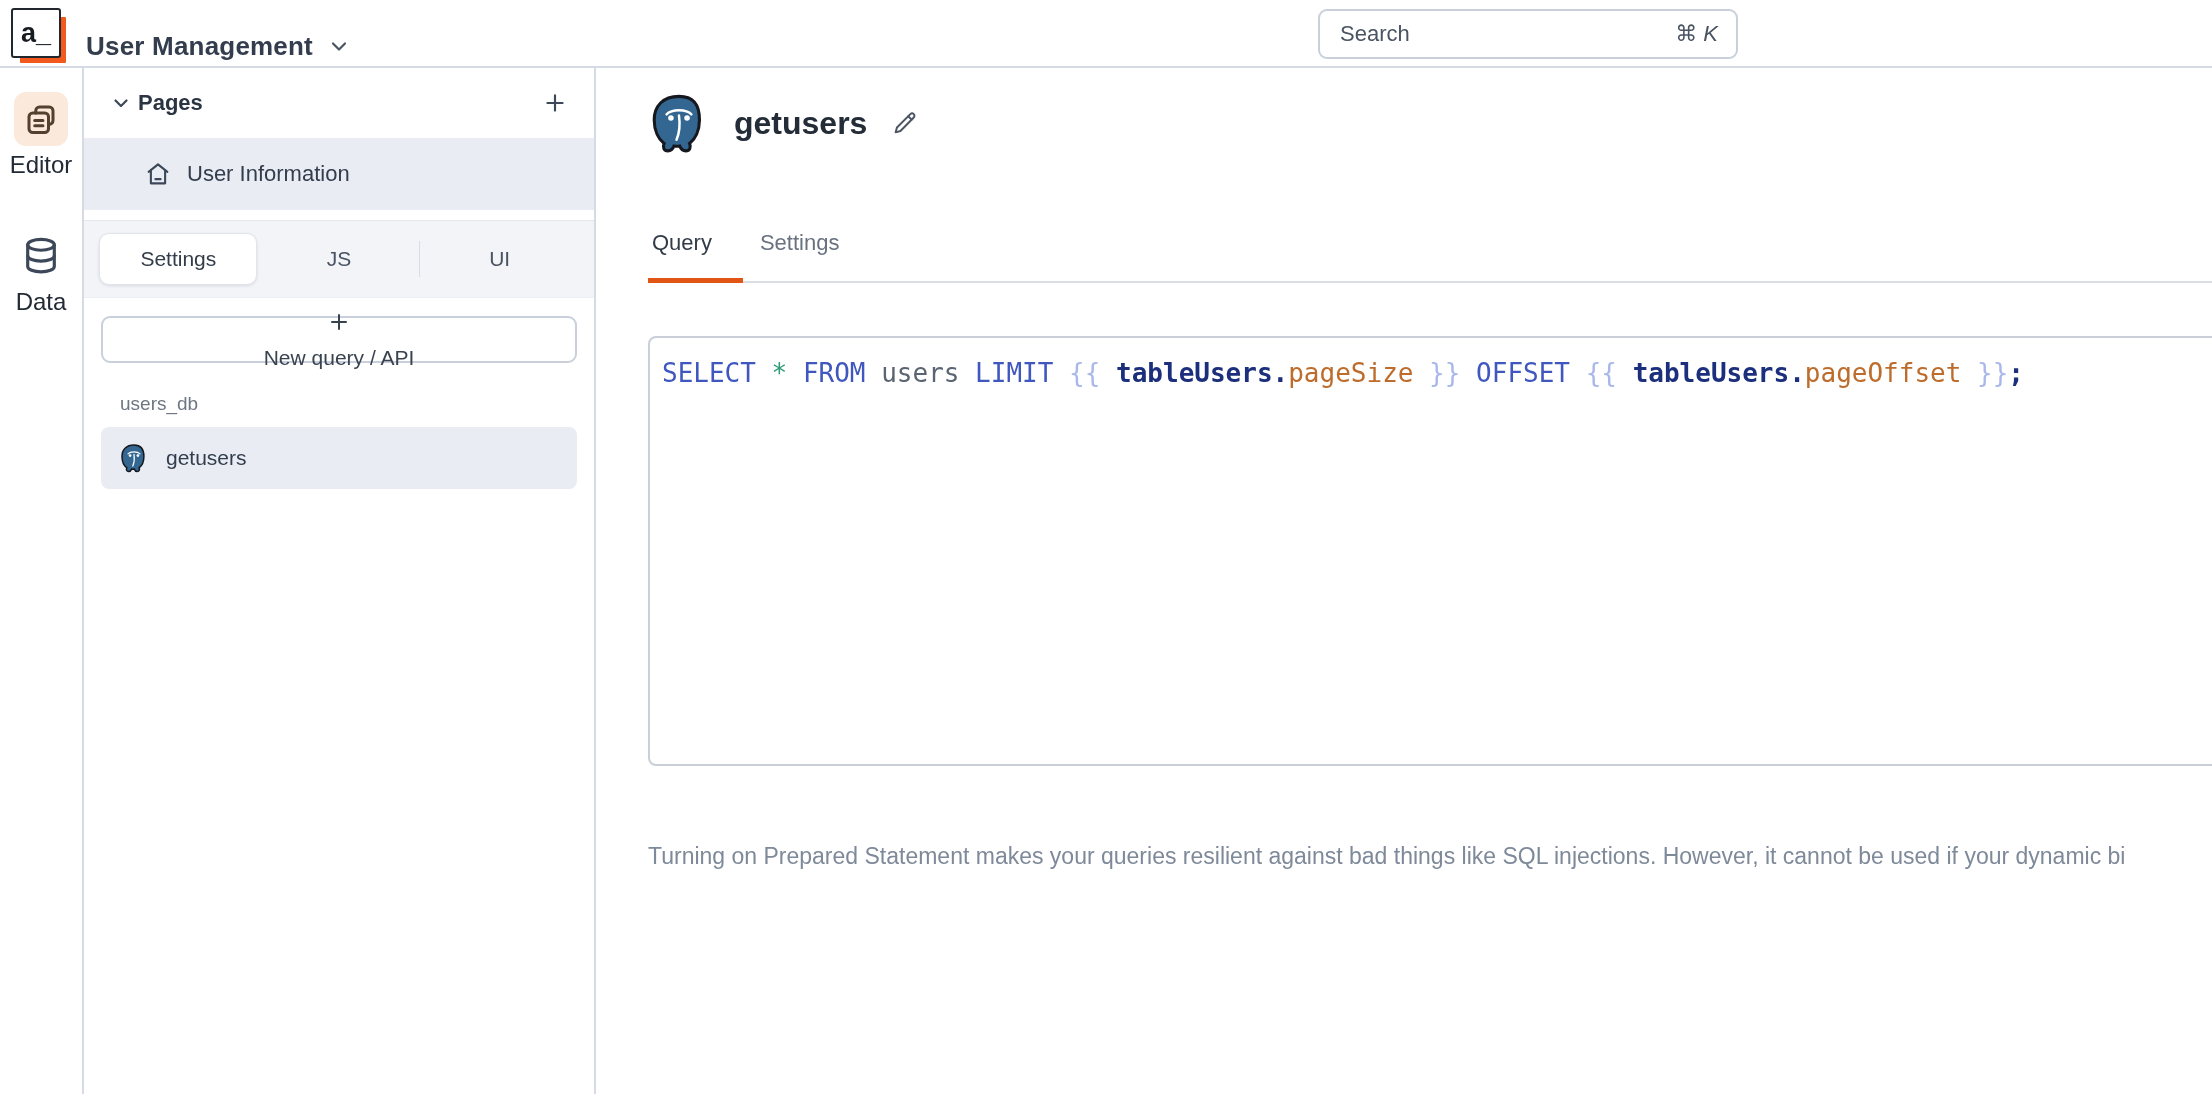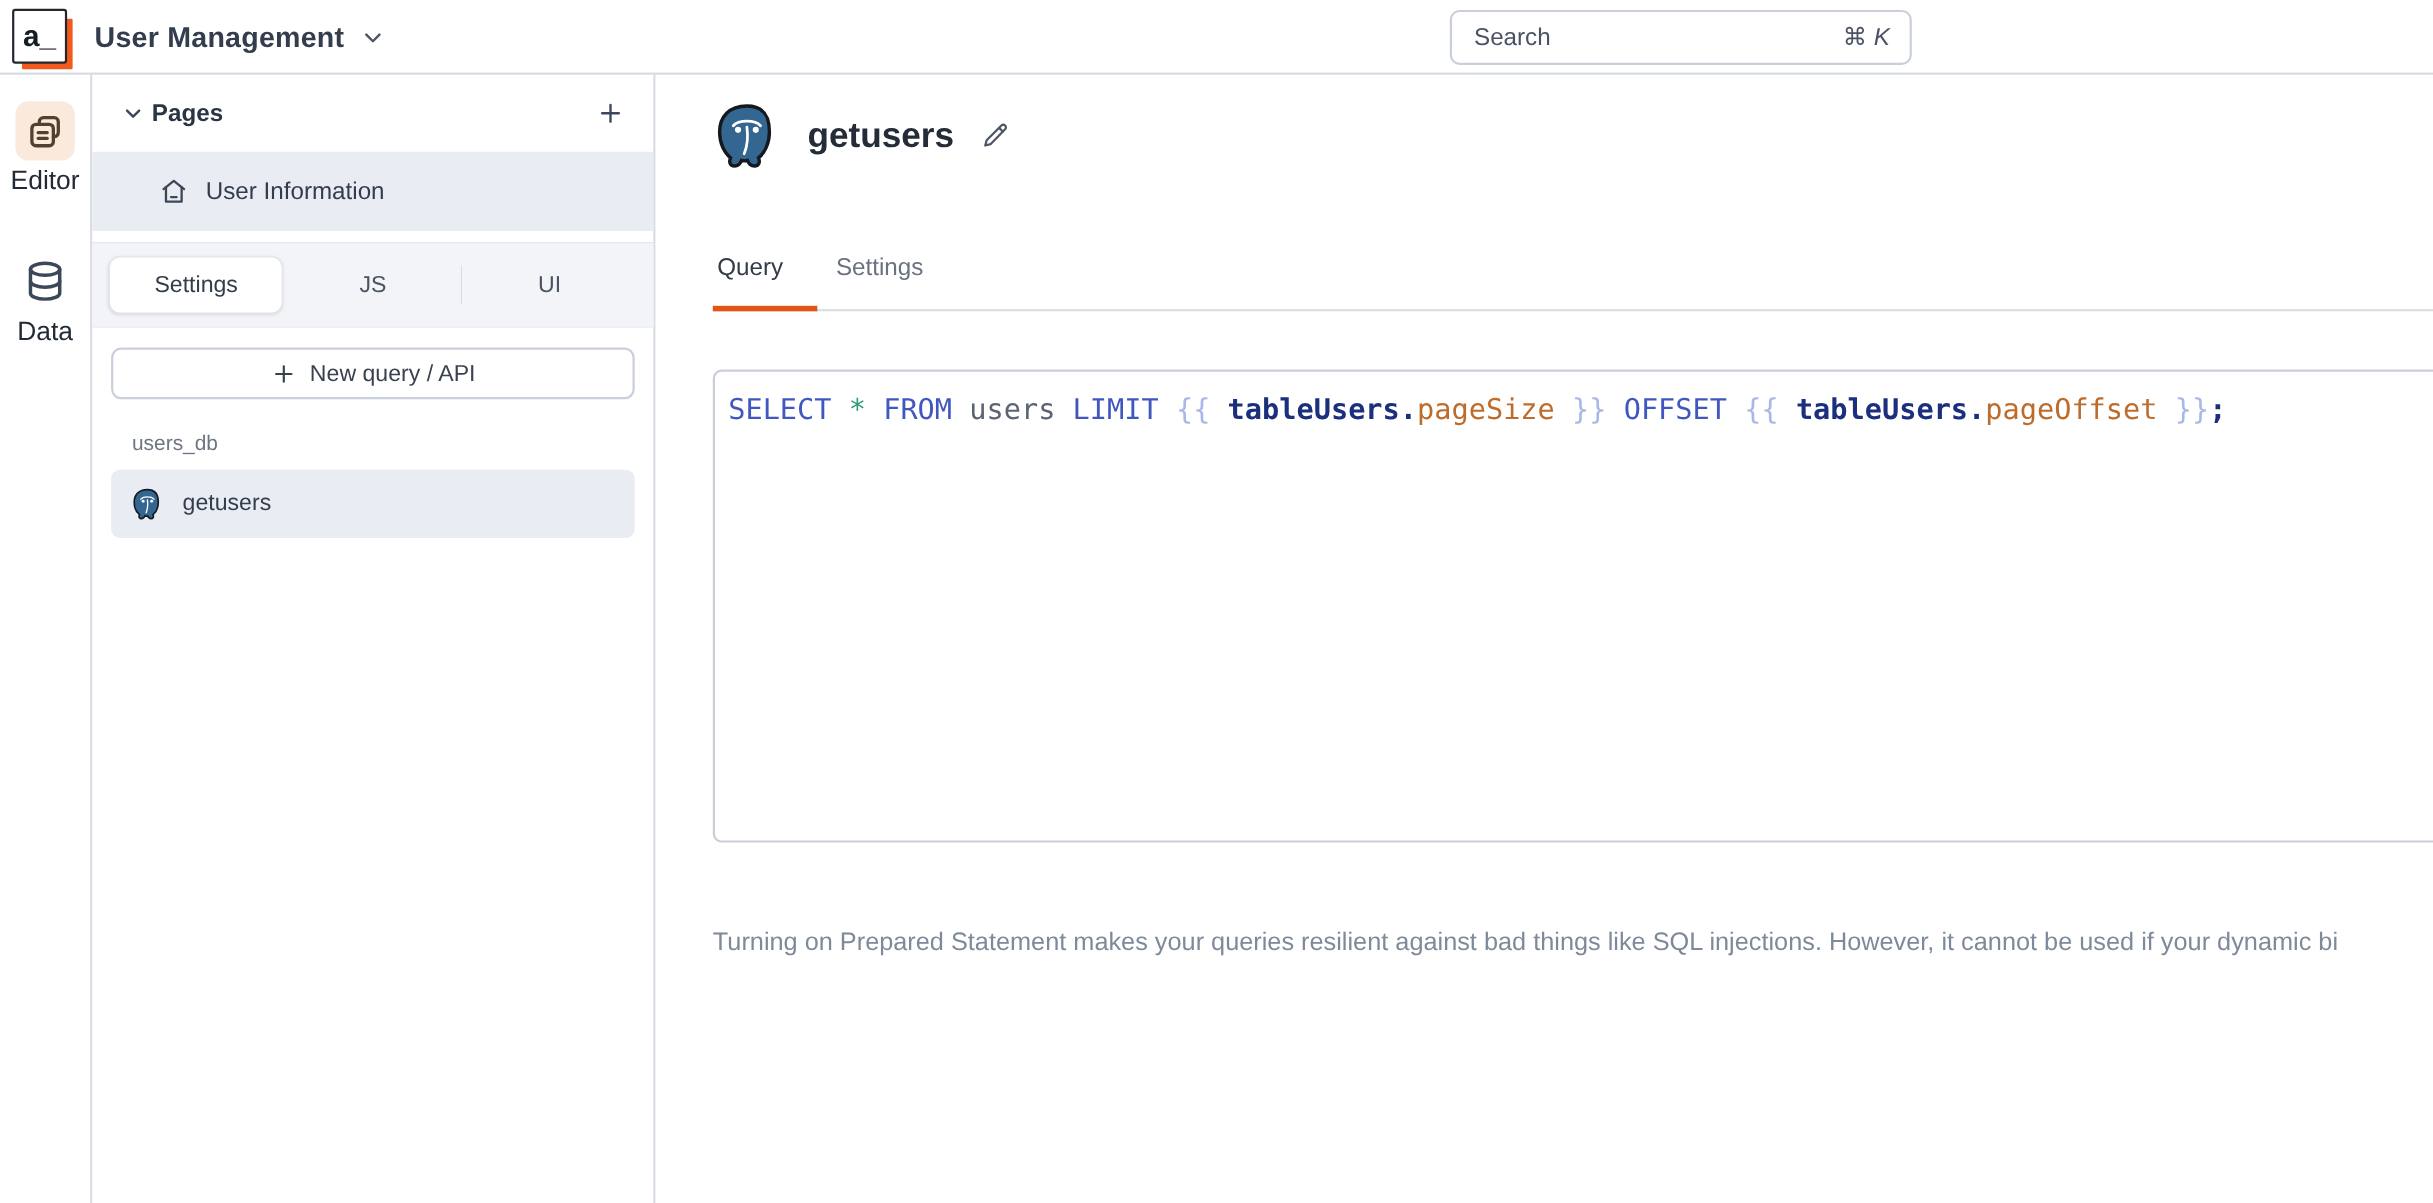--- a/index.html
+++ b/index.html
@@ -14,21 +14,21 @@
     --border:#D6DAE2;
     --border-soft:#E3E6EC;
     --text-dark:#242C38;
     --text-mid:#495362;
     --text-gray:#7E8999;
   }
 
   
   .topbar{position:absolute;left:0;top:0;width:2212px;height:68px;background:#fff;border-bottom:2px solid var(--border);display:flex;align-items:center;}
   .logo{position:absolute;left:11px;top:8px;width:50px;height:50px;background:#fff;border:2px solid #22272E;border-radius:3px;box-shadow:7px 7px 0 -2px #F2591C;display:flex;align-items:center;justify-content:center;font-weight:700;font-size:27px;color:#171C22;cursor:pointer;}
-  .app-title-wrap{position:absolute;left:86px;top:0;height:68px;display:flex;align-items:center;gap:14px;cursor:pointer;text-align:center;}
+  .app-title-wrap{position:absolute;left:86px;top:12px;height:68px;display:flex;align-items:center;gap:14px;cursor:pointer;text-align:center;}
   .app-title{font-size:26px;font-weight:600;color:#333D4D;letter-spacing:.2px;}
   .search-box{position:absolute;left:1318px;top:9px;width:420px;height:50px;border:2px solid #C9D0DC;border-radius:9px;background:#fff;display:flex;align-items:center;padding:0 18px;}
   .search-box input{flex:1;border:none;outline:none;font-size:22px;color:#495362;font-family:"Liberation Sans",sans-serif;background:transparent;}
   .search-box input::placeholder{color:#495362;opacity:1;}
   .shortcut{font-size:22px;color:#495362;white-space:nowrap;}
   .shortcut .key{font-style:italic;margin-left:6px;}
 
   
   .rail{position:absolute;left:0;top:68px;width:84px;height:1026px;border-right:2px solid var(--border);display:flex;flex-direction:column;align-items:center;padding-top:24px;background:#fff;}
   .rail-item{display:flex;flex-direction:column;align-items:center;cursor:pointer;}
@@ -43,21 +43,21 @@
   .pages-title{font-size:22px;font-weight:600;color:#2B3442;margin-left:0;flex:1;}
   .icon-btn{width:34px;height:34px;display:flex;align-items:center;justify-content:center;cursor:pointer;border-radius:6px;}
   .page-item{height:72px;background:var(--sel-bg);display:flex;align-items:center;padding-left:60px;gap:15px;cursor:pointer;}
   .page-item-label{font-size:22px;color:#333D4D;}
   .seg-strip{margin-top:10px;height:78px;background:#F2F4F8;border-top:1px solid var(--border-soft);border-bottom:1px solid #EBEEF3;display:flex;align-items:center;padding:0 14px;}
   .seg-zone{flex:1;display:flex;align-items:center;justify-content:center;position:relative;}
   .seg-pill{width:158px;height:52px;background:#fff;border:1px solid #E2E5EB;border-radius:10px;box-shadow:0 1px 3px rgba(30,40,60,.12);display:flex;align-items:center;justify-content:center;cursor:pointer;}
   .seg-pill .seg-label{color:#333C49;}
   .seg-label{font-size:21px;color:#495362;cursor:pointer;}
   .seg-divider{position:absolute;left:0;top:50%;transform:translateY(-50%);width:1px;height:36px;background:#D8DCE4;}
-  .new-query-btn{margin:18px 17px 0;height:47px;border:2px solid #C9D0DC;border-radius:9px;background:#fff;display:flex;align-items:center;justify-content:center;gap:12px;font-size:21px;color:#39434F;cursor:pointer;}
+  .new-query-btn{margin:18px 17px 0;height:47px;border:2px solid #C9D0DC;border-radius:9px;background:#fff;display:flex;align-items:center;justify-content:center;gap:12px;font-size:21px;color:#39434F;cursor:pointer;flex-direction:column;}
   .group-label{margin:30px 0 0 36px;font-size:19px;color:#6D7683;}
   .query-item{margin:12px 17px 0;height:62px;border-radius:8px;background:var(--sel-bg);display:flex;align-items:center;padding-left:18px;gap:17px;cursor:pointer;}
   .query-item-label{font-size:21px;color:#333D4D;}
 
   
   .main{position:absolute;left:596px;top:68px;width:1616px;height:1026px;background:#fff;}
   .q-header{position:absolute;left:52px;top:24px;display:flex;align-items:center;gap:24px;}
   .q-title{font-size:32px;font-weight:700;color:var(--text-dark);}
   .q-tabs{position:absolute;left:56px;top:162px;display:flex;gap:48px;}
   .q-tab{font-size:22px;color:#69727F;cursor:pointer;}

